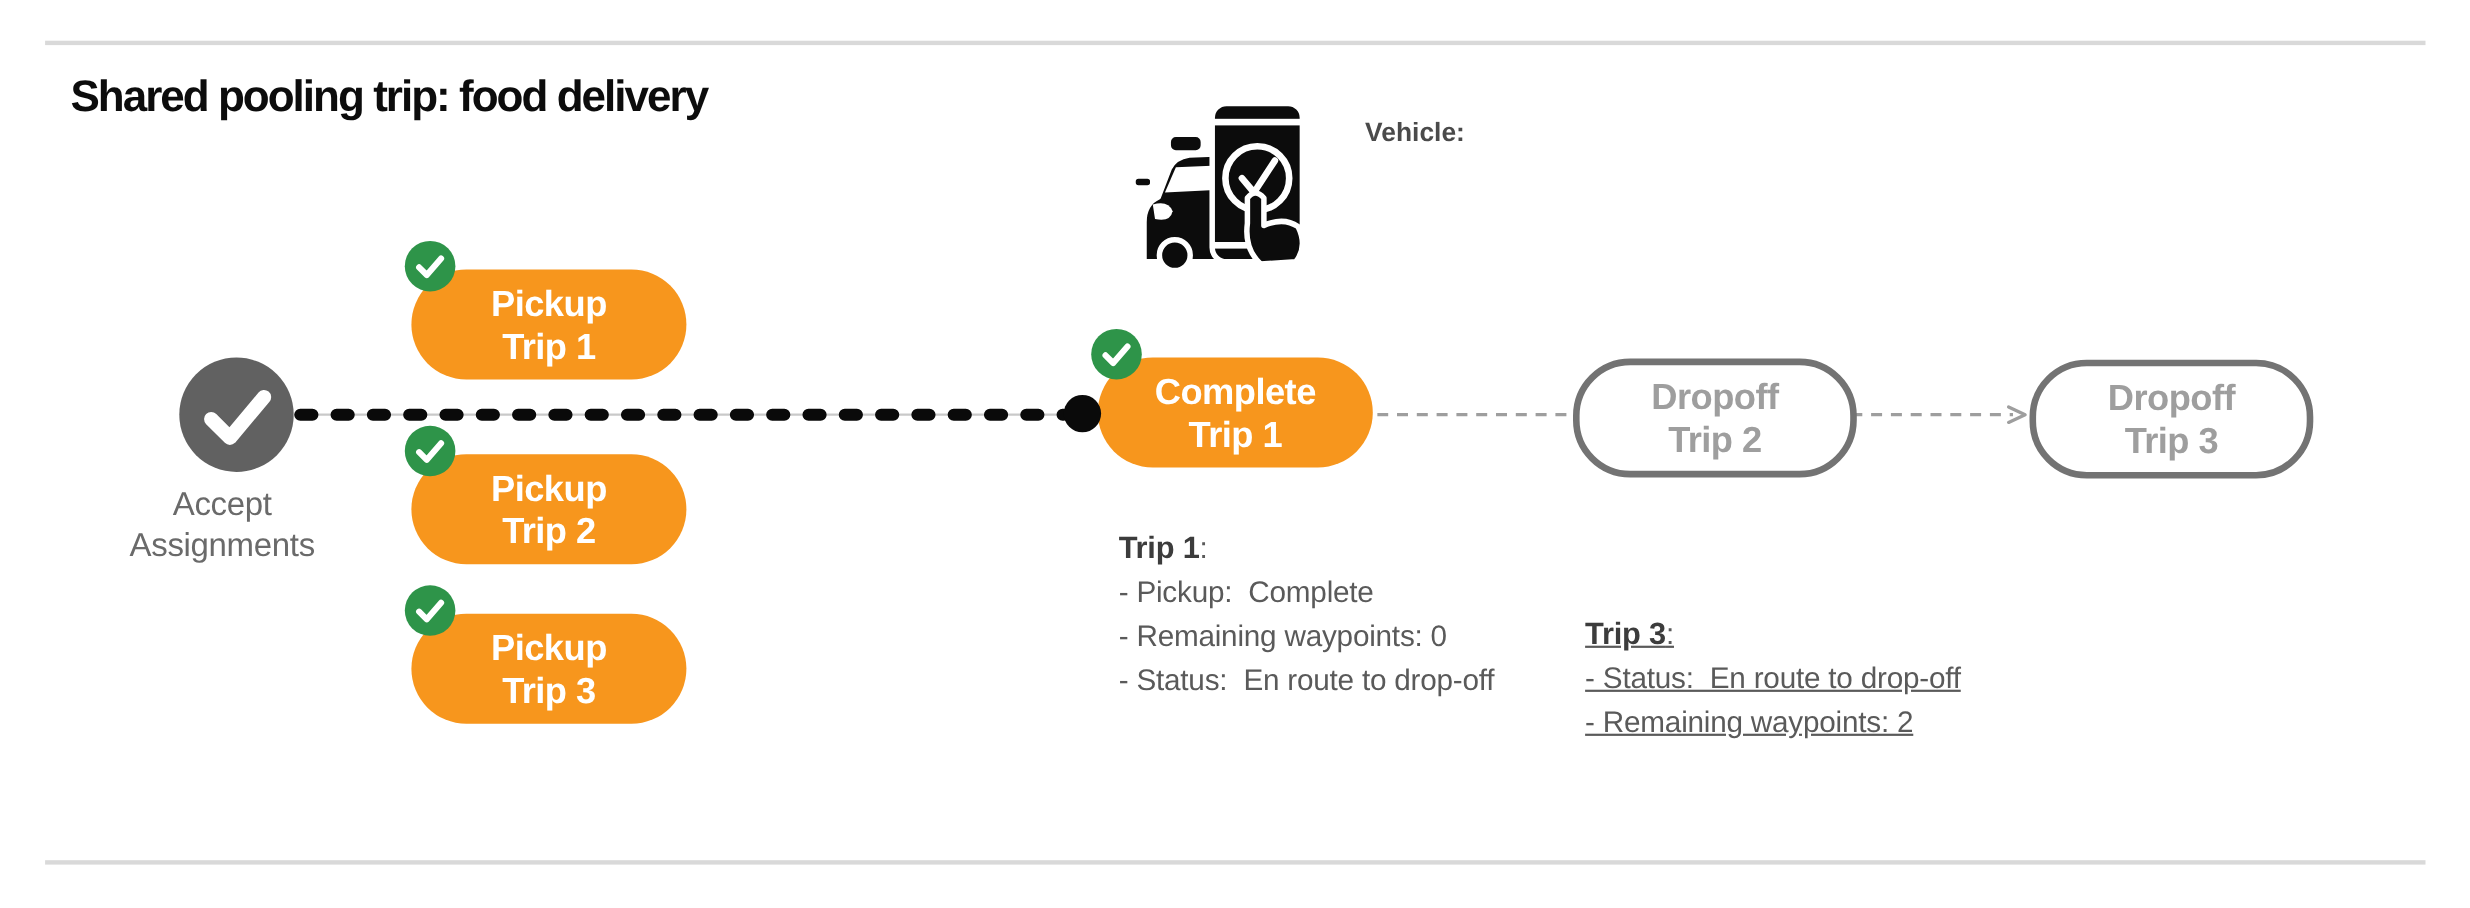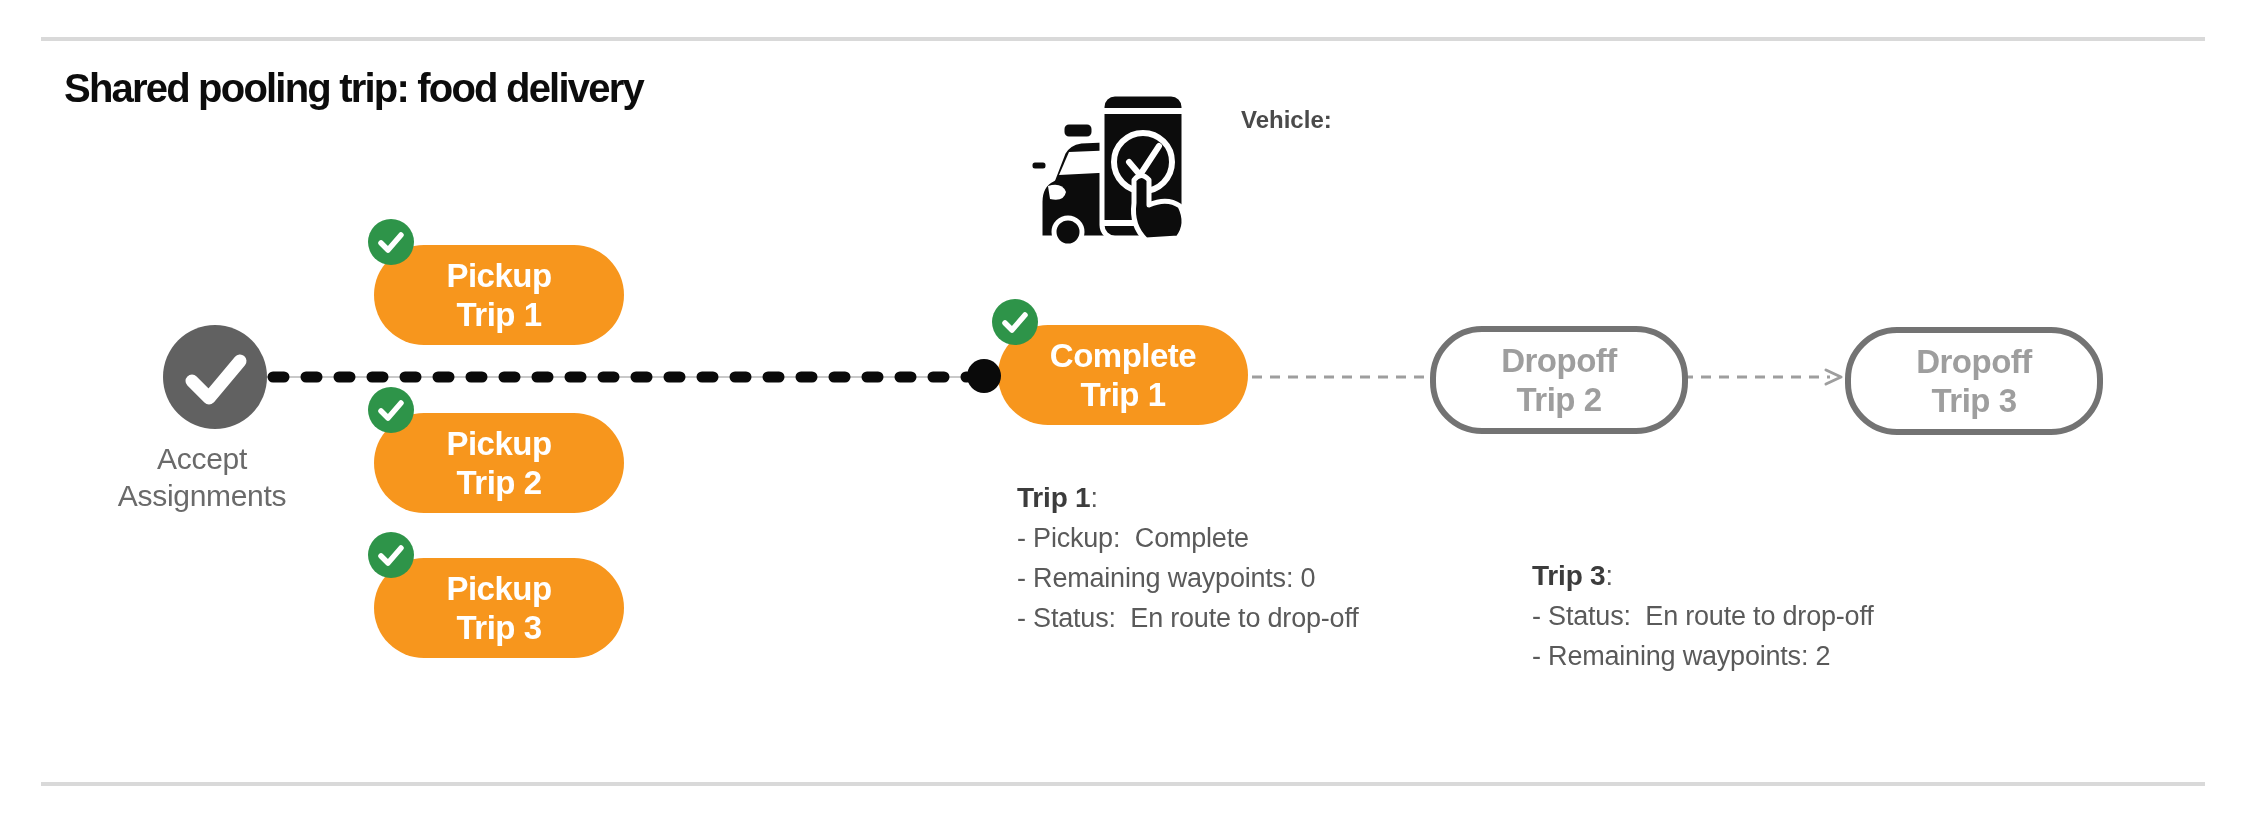--- a/index.html
+++ b/index.html
@@ -149,19 +149,19 @@
     <span>Trip 3</span>
   </div>
 
   <div class="status-block" style="left:1017px;top:478px;">
     <div class="line"><span class="hb">Trip 1</span><span>:</span></div>
     <div class="line">- Pickup:  Complete</div>
     <div class="line">- Remaining waypoints: 0</div>
     <div class="line">- Status:  En route to drop-off</div>
   </div>
 
-  <div class="status-block" style="left:1532px;top:556px;">
+  <div class="status-block" style="left:1441px;top:556px;text-decoration:underline;">
     <div class="line"><span class="hb">Trip 3</span><span>:</span></div>
     <div class="line">- Status:  En route to drop-off</div>
     <div class="line">- Remaining waypoints: 2</div>
   </div>
 
 </div>
 
 </body></html>

